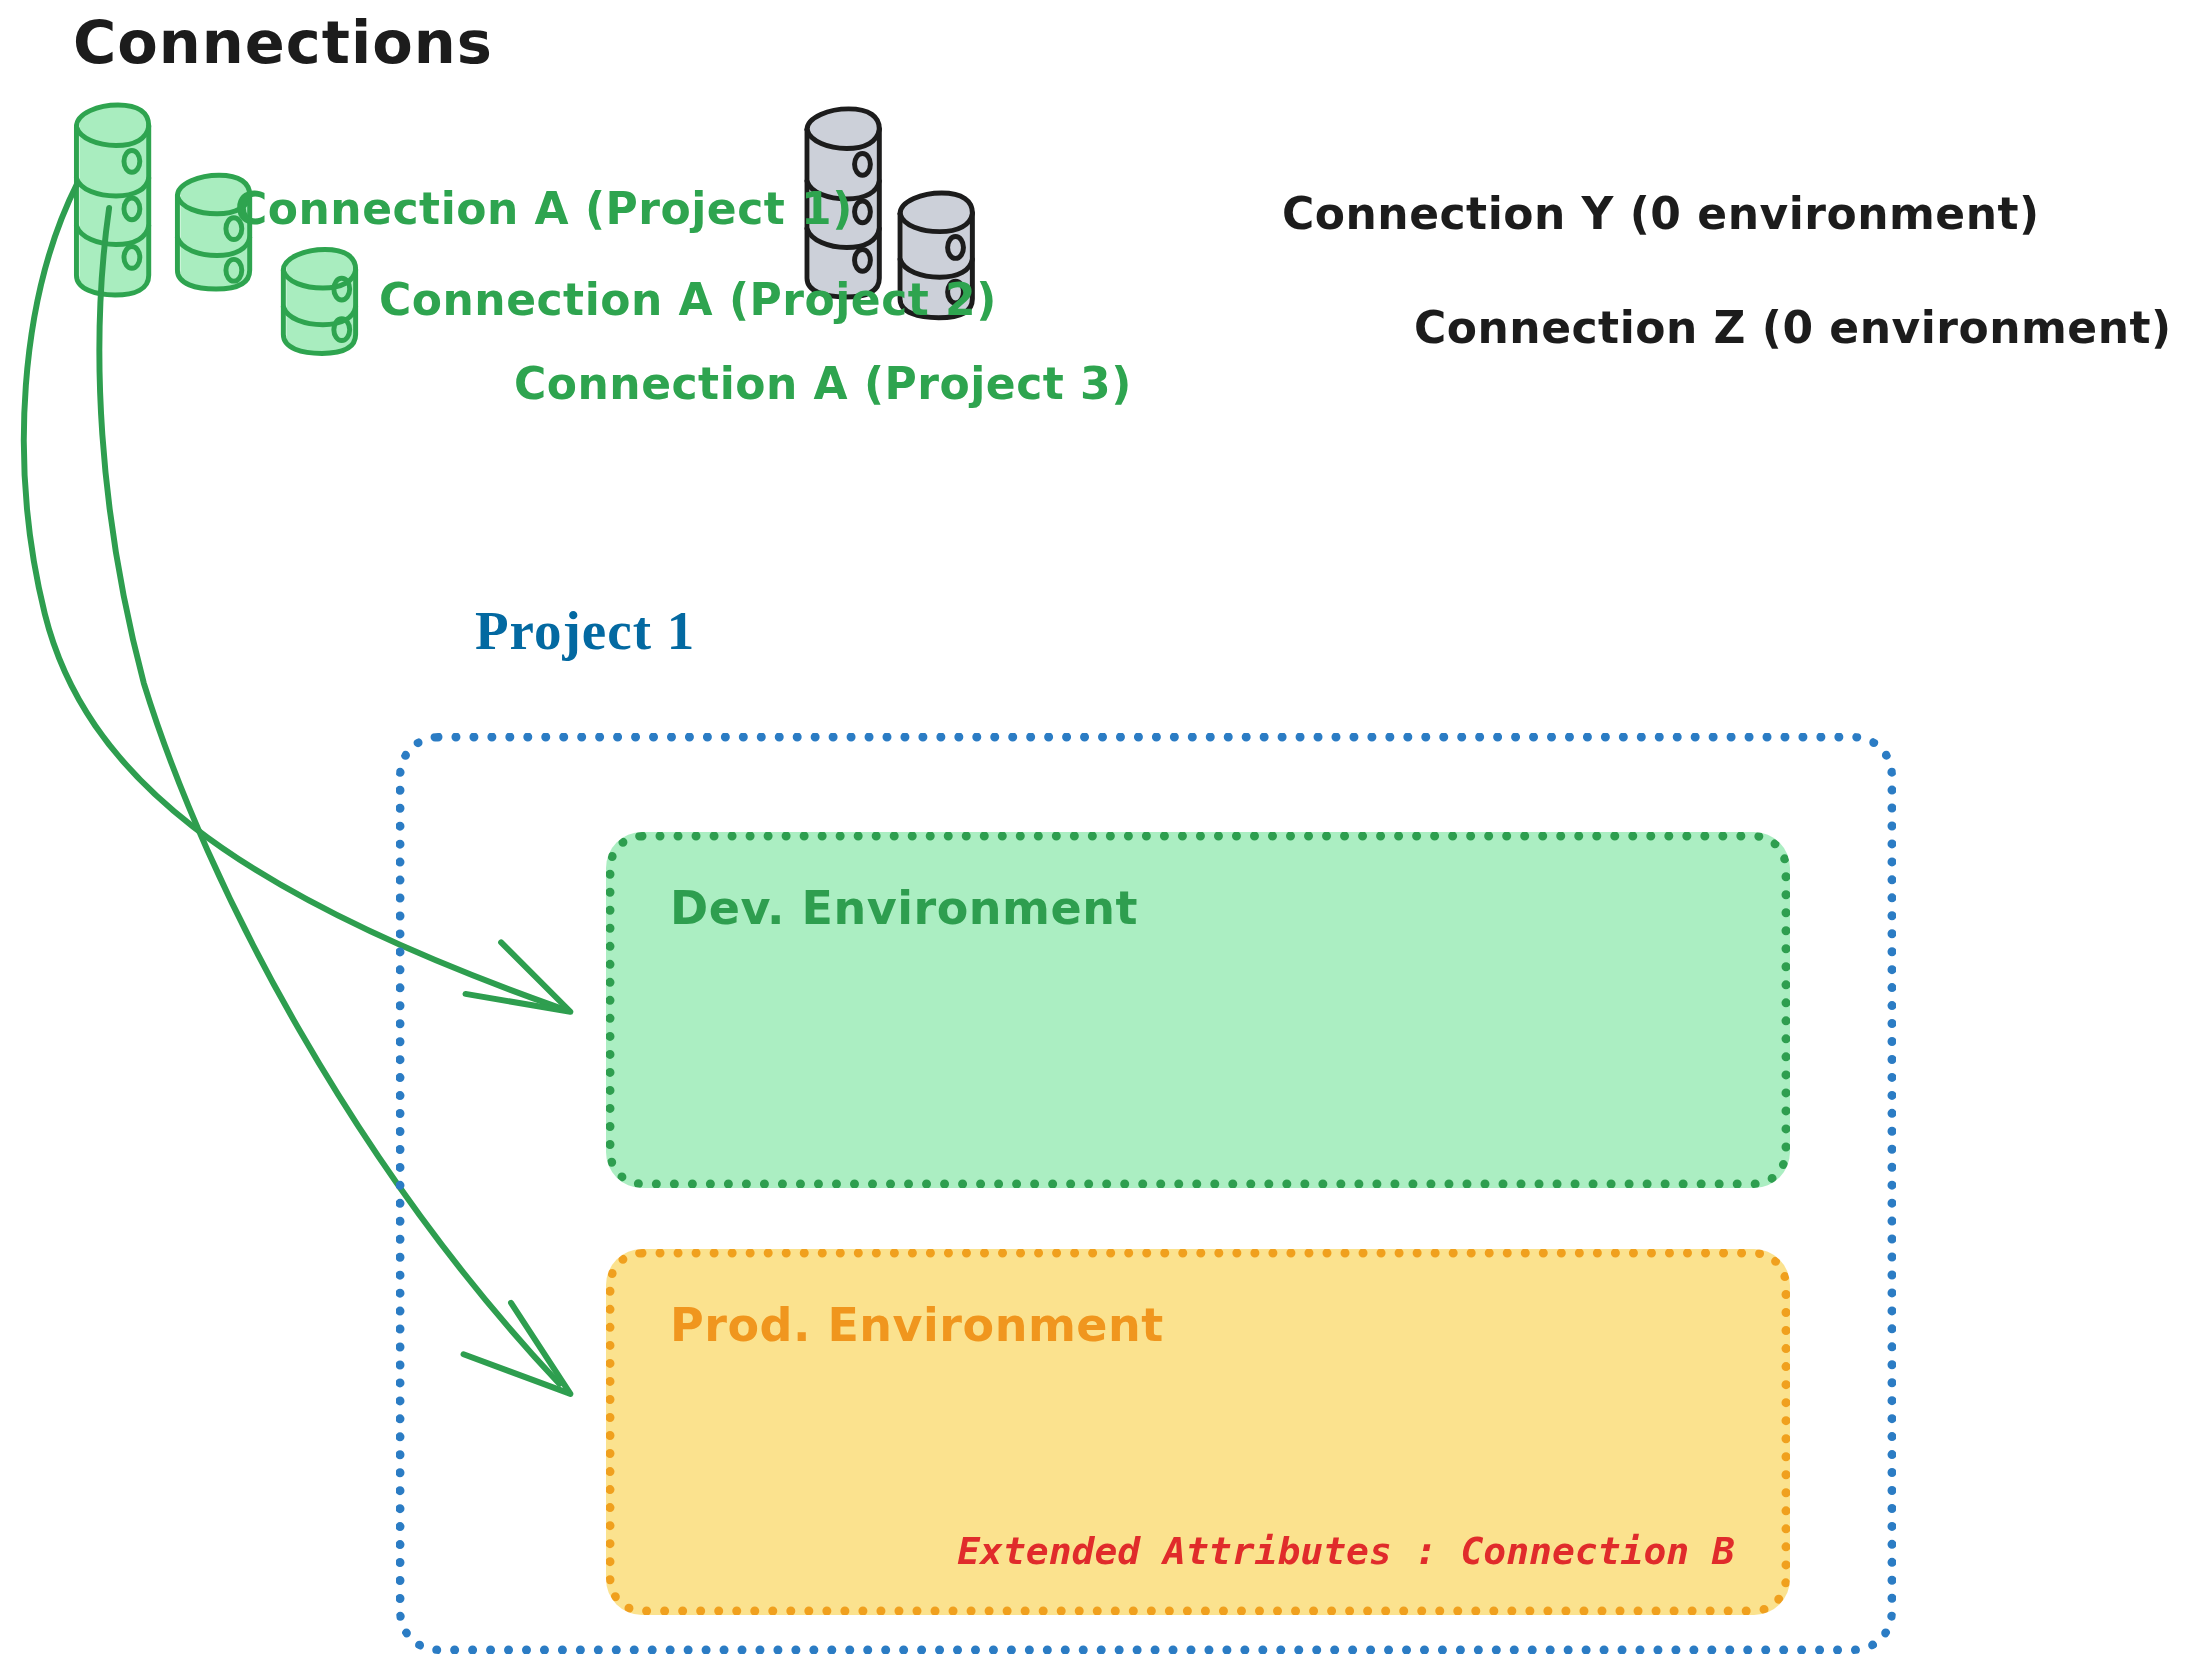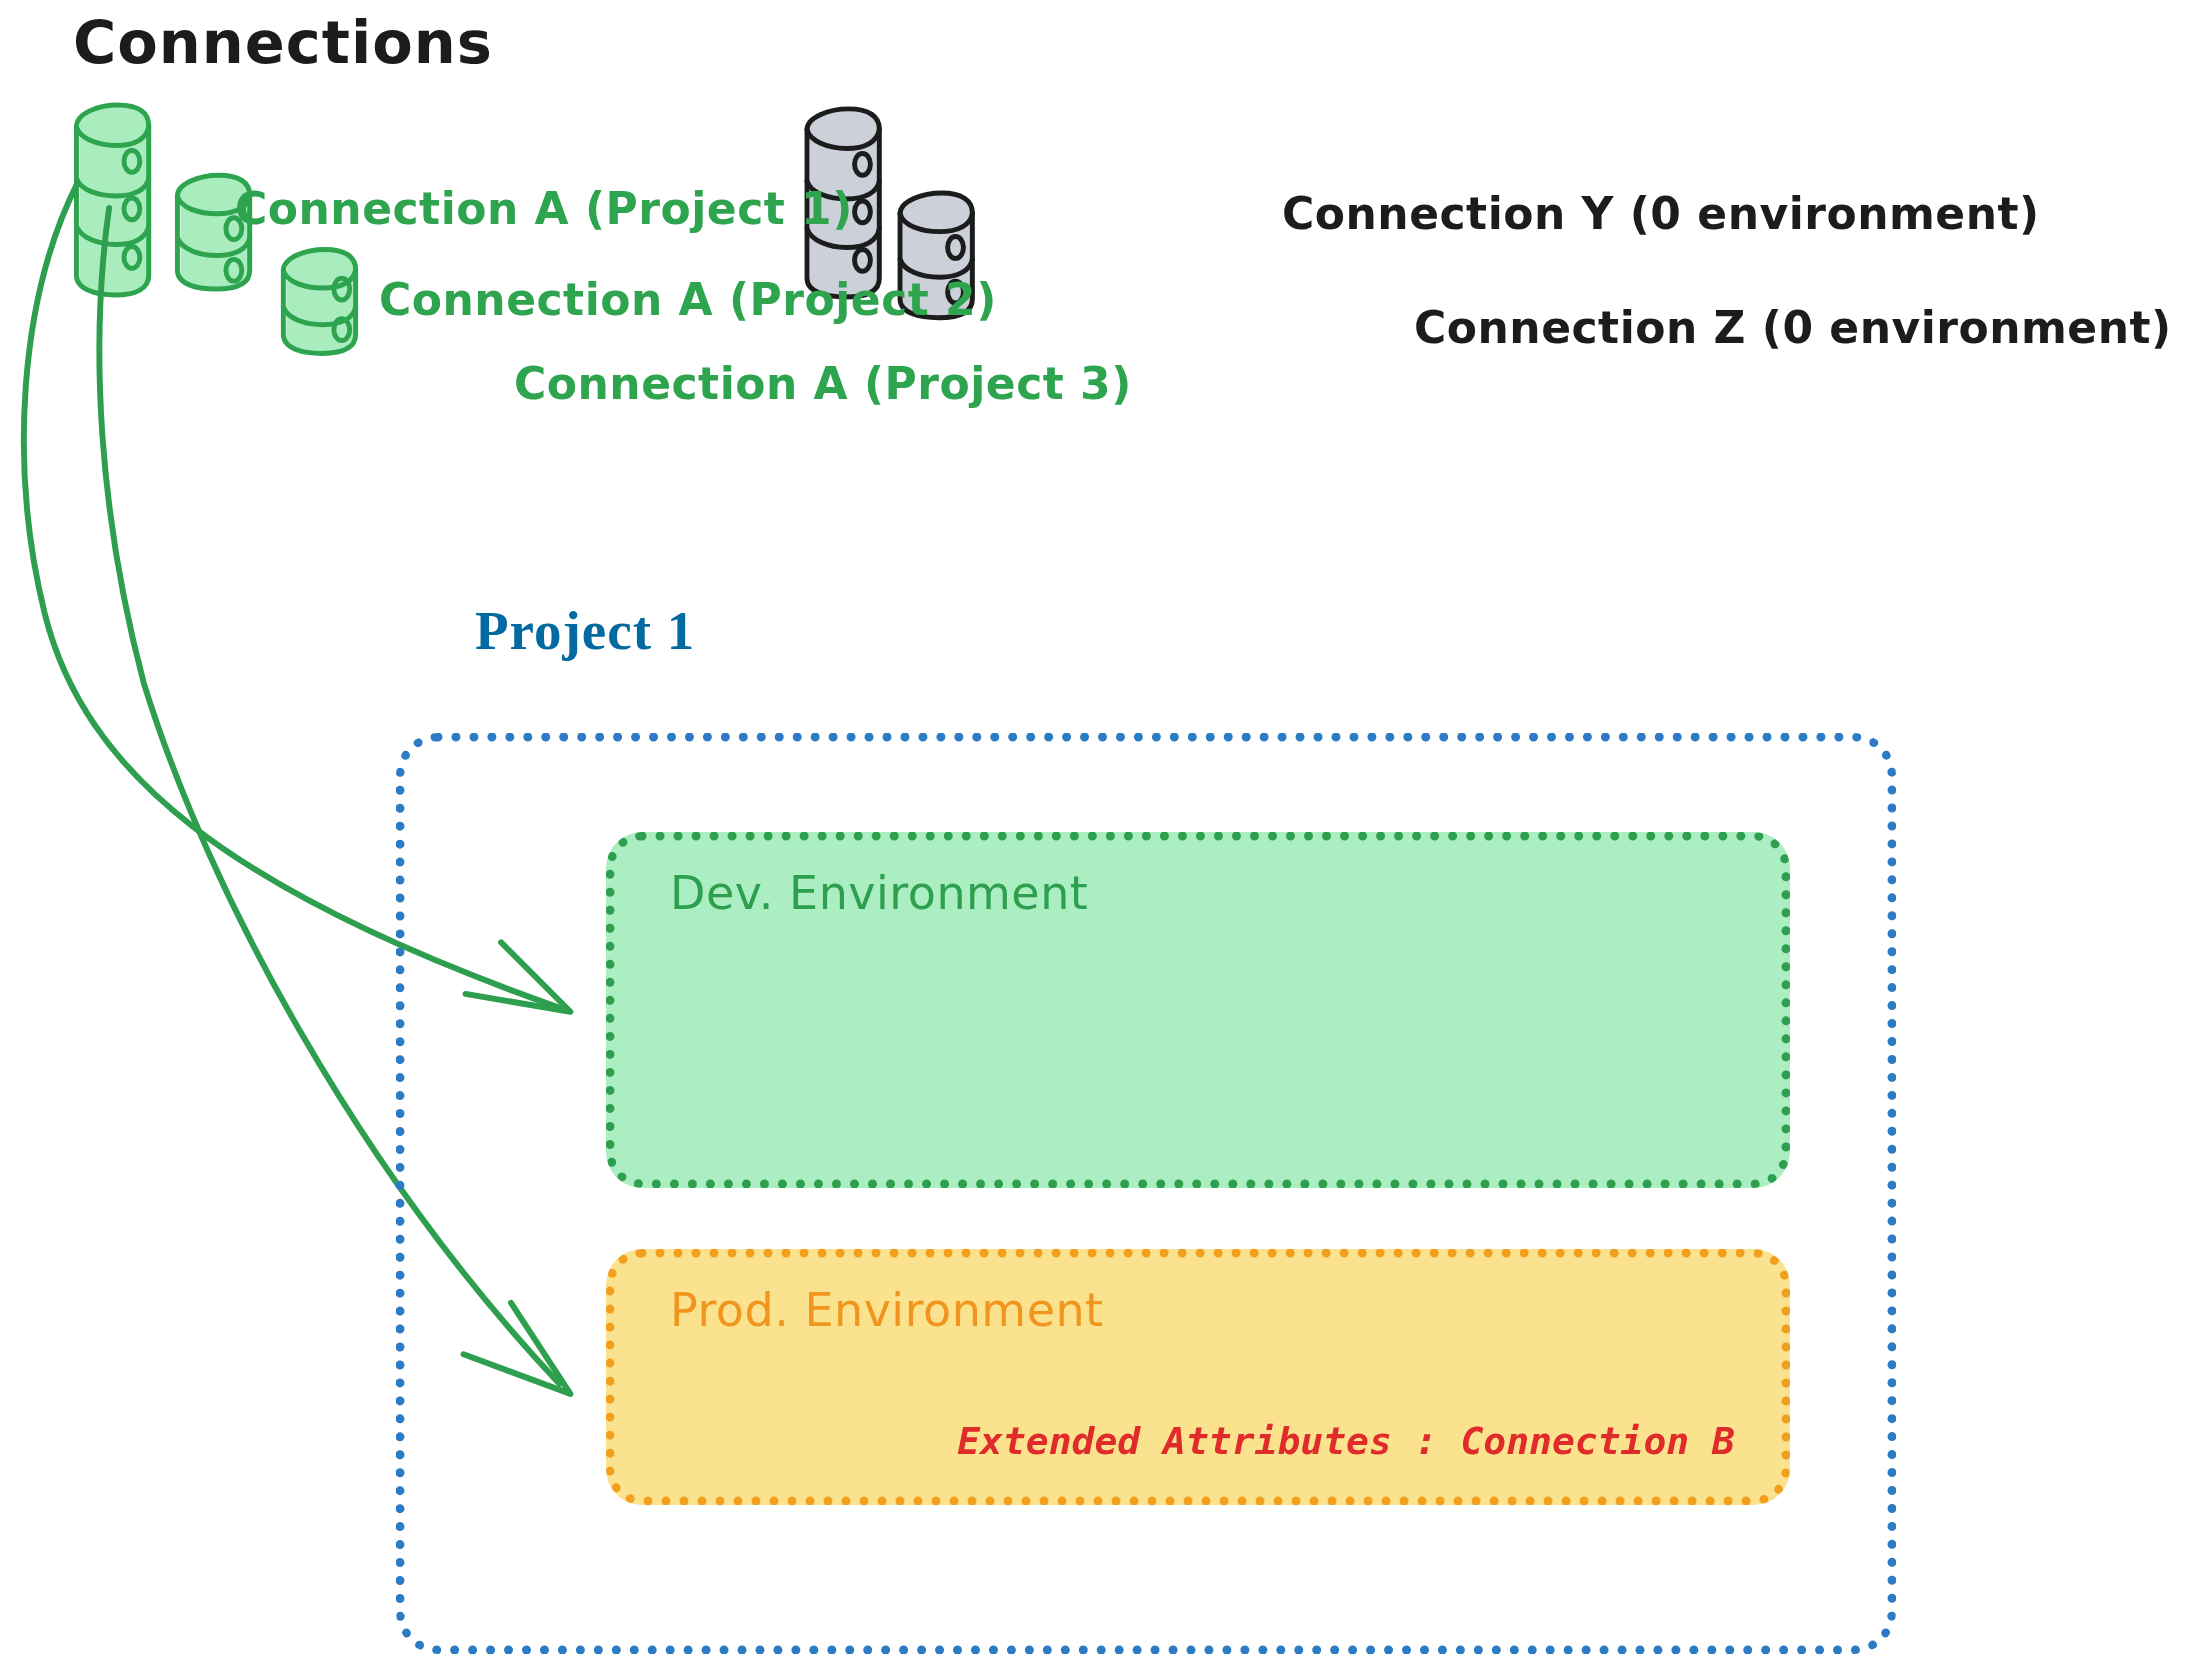--- a/index.html
+++ b/index.html
@@ -76,31 +76,31 @@
     top: 832px;
     width: 1184px;
     height: 356px;
     background: #abeec2;
     border: 9px dotted #2e9e4f;
   }
   .env-prod {
     left: 606px;
     top: 1249px;
     width: 1184px;
-    height: 256px;
+    height: 366px;
     background: #fbe28e;
     border: 9px dotted #f0a01e;
   }
   .env-title {
     position: absolute;
     left: 55px;
-    top: 25px;
+    top: 40px;
     font-family: "DejaVu Sans", sans-serif;
     font-size: 46px;
-    font-weight: 400;
+    font-weight: 700;
     letter-spacing: 0.5px;
     white-space: nowrap;
   }
   .env-title.green { color: #2e9e4f; }
   .env-title.orange { color: #f0961e; }
 
   .env-mono {
     position: absolute;
     font-family: "DejaVu Sans Mono", monospace;
     font-size: 38px;

